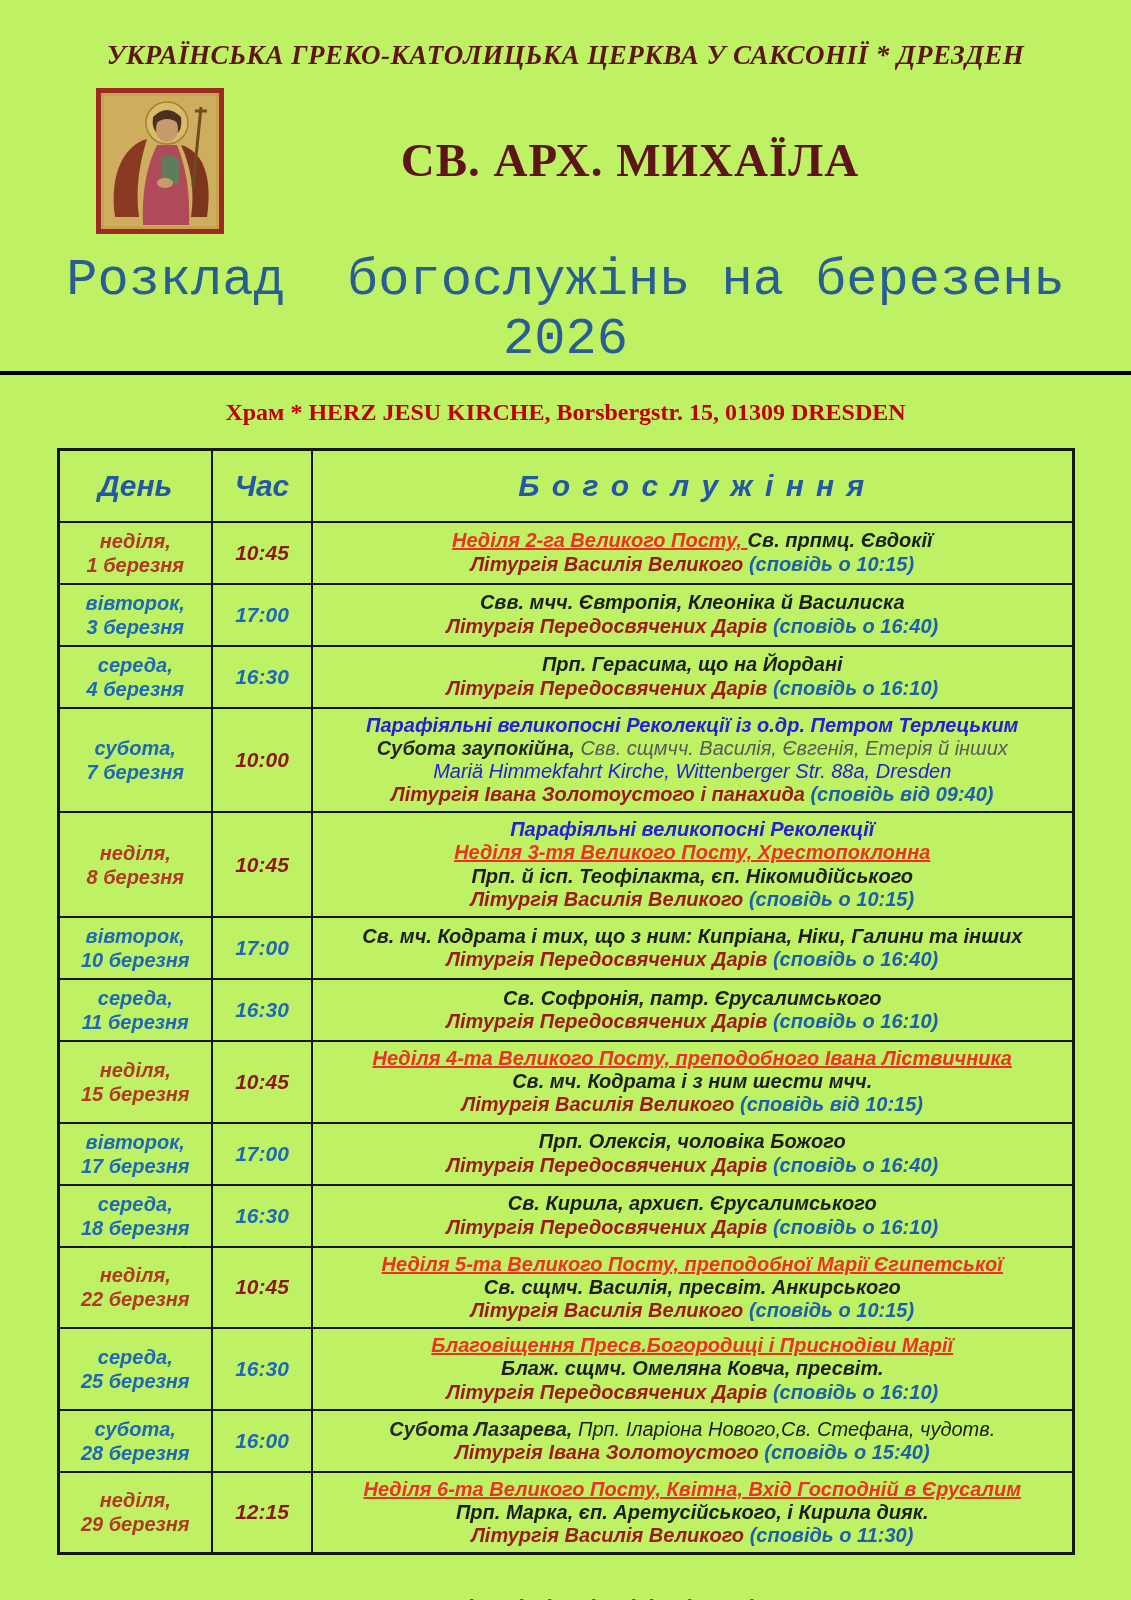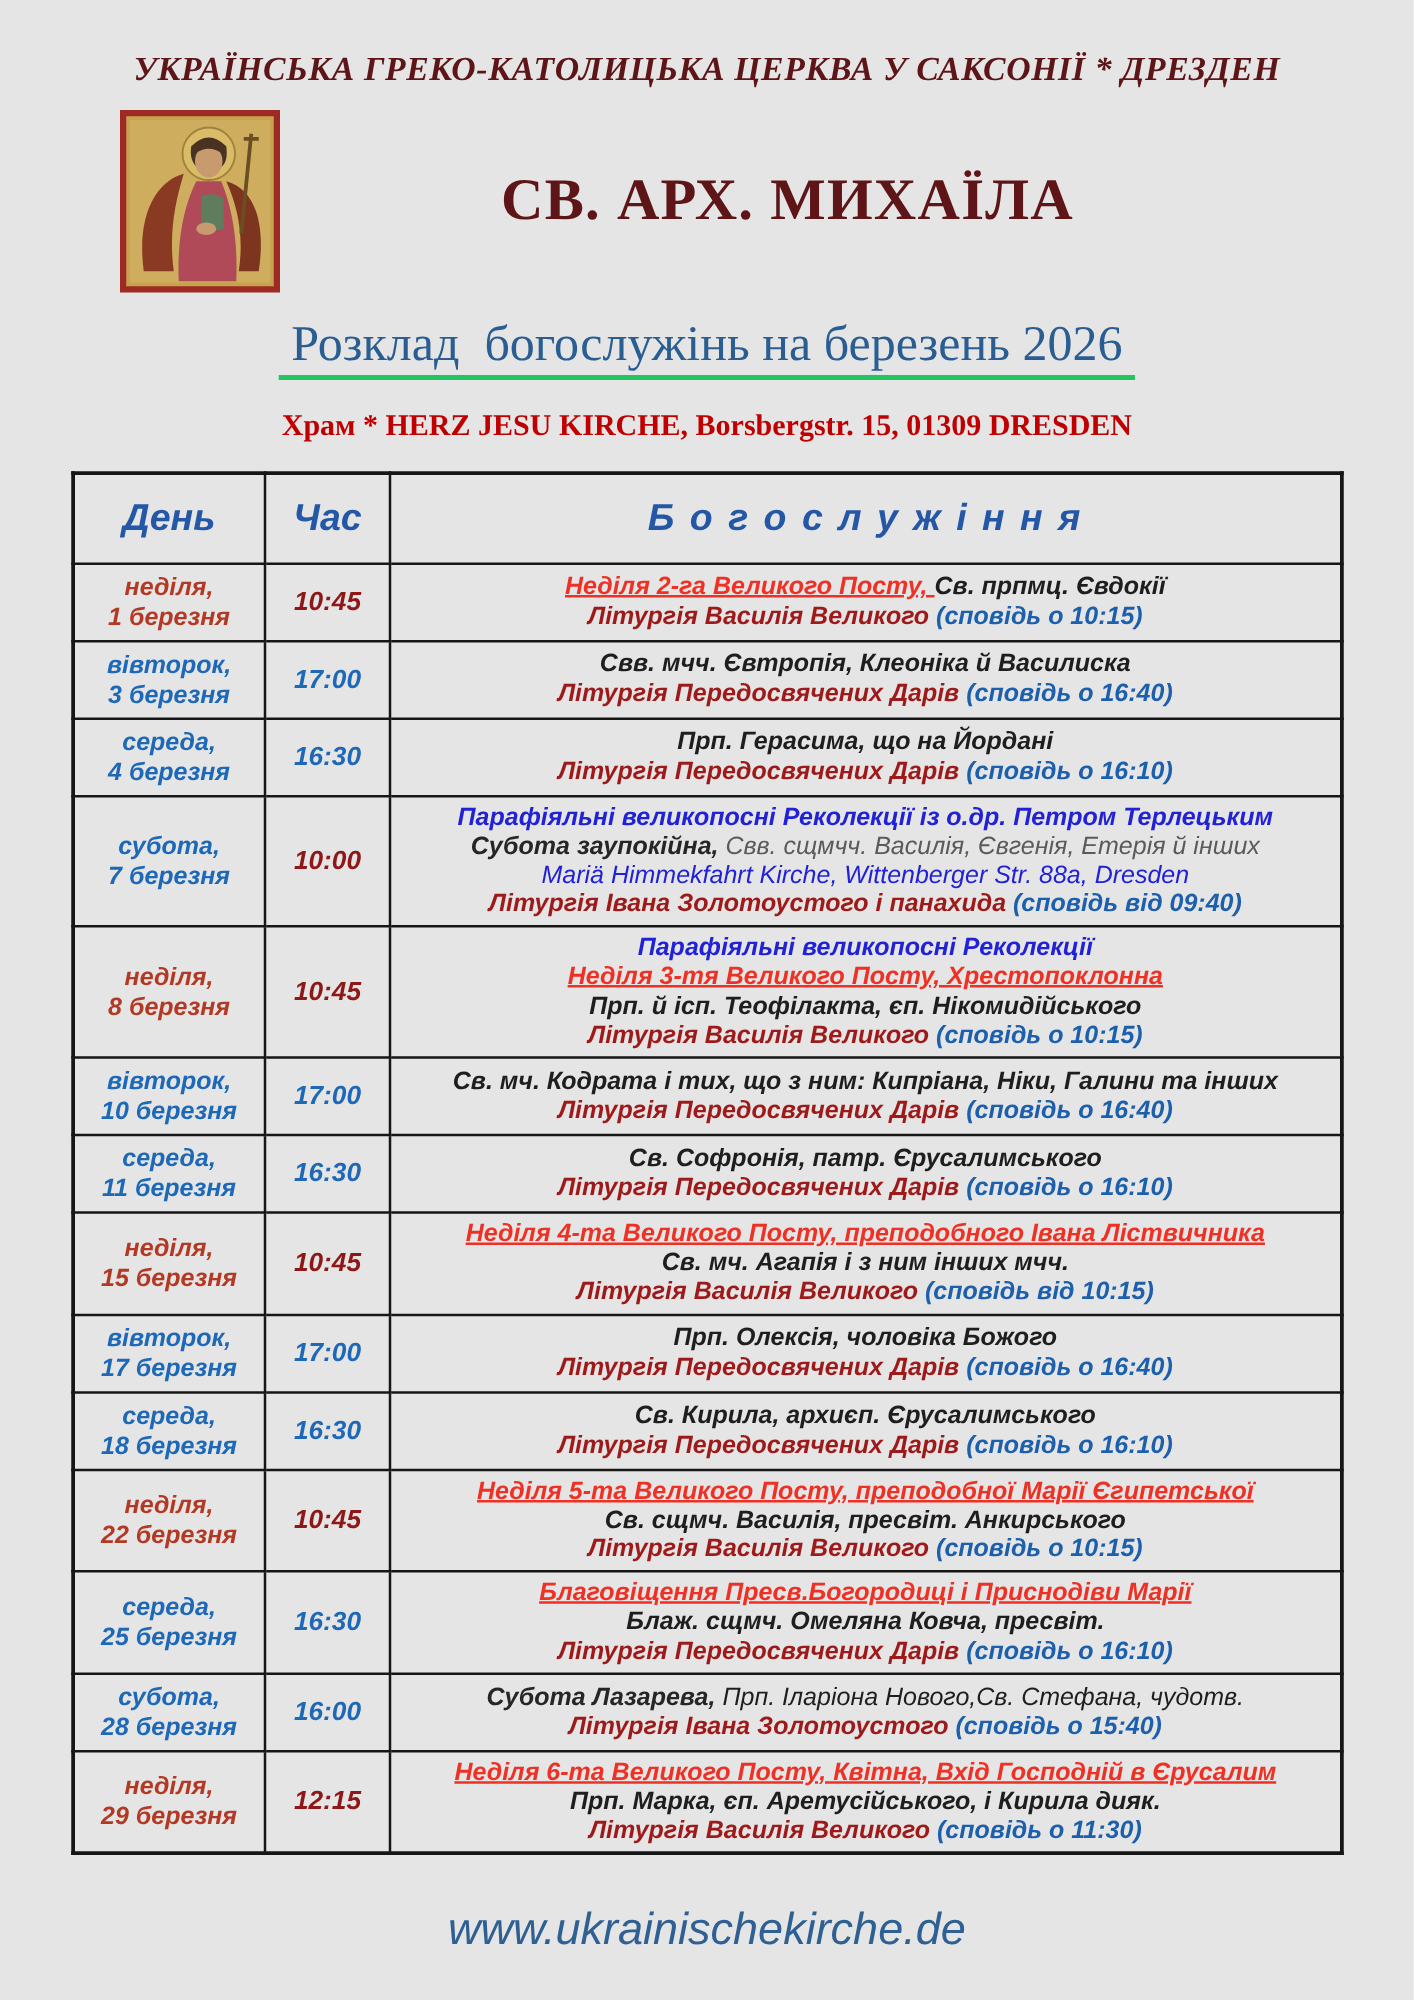--- a/index.html
+++ b/index.html
@@ -1,20 +1,20 @@
 <!DOCTYPE html>
 <html><head>
 <meta charset="utf-8">
 <style>
   * { margin:0; padding:0; box-sizing:border-box; }
   body { background:#ffffff; }
   .page {
     position:relative;
     width:1131px; height:1600px;
-    background:#e5e5e5;
+    background:#bef264;
     overflow:hidden;
     font-family:"Liberation Sans", sans-serif;
     padding-top:40px;
   }
   .top-line {
     text-align:center;
     font-family:"Liberation Serif", serif;
     font-style:italic; font-weight:bold;
     font-size:27px; color:#5E1518; letter-spacing:0.5px;
   }
@@ -25,23 +25,23 @@
   .icon-frame { width:130px; height:148px; flex:0 0 auto; }
   .titles {
     flex:1; text-align:center;
     font-family:"Liberation Serif", serif;
     font-weight:bold; color:#5E1518;
     font-size:47px; line-height:1.6; letter-spacing:1px;
   }
   .subtitle-wrap { text-align:center; margin-top:16px; }
   .subtitle {
     display:inline-block;
-    font-family:Liberation Serif, serif;
-    font-size:40px; color:#2A5E93;
-    border-bottom:4px solid #22c55e;
+    font-family:Liberation Mono, monospace;
+    font-size:52px; color:#2A5E93;
+    border-bottom:4px solid #000000;
     padding:0 10px 2px; white-space:pre-wrap;
   }
   .address {
     text-align:center; margin-top:24px;
     font-family:"Liberation Serif", serif;
     font-weight:bold; font-size:24px; color:#C00000;
   }
   table.schedule {
     width:1018px; margin:22px auto 0;
     border-collapse:collapse;
@@ -215,21 +215,21 @@
           </td>
         </tr>
         <tr>
           <td class="day-cell day-sunday">
             <div>неділя,</div>
             <div>15 березня</div>
           </td>
           <td class="time-cell time-sunday">10:45</td>
           <td class="service-cell">
             <div class="service-line"><span class="seg-feast">Неділя 4-та Великого Посту, преподобного Івана Ліствичника</span></div>
-            <div class="service-line"><span class="seg-saint">Св. мч. Агапія і з ним інших мчч.</span></div>
+            <div class="service-line"><span class="seg-saint">Св. мч. Кодрата і з ним шести мчч.</span></div>
             <div class="service-line"><span class="seg-liturgy">Літургія Василія Великого </span><span class="seg-conf">(сповідь від 10:15)</span></div>
           </td>
         </tr>
         <tr>
           <td class="day-cell day-weekday">
             <div>вівторок,</div>
             <div>17 березня</div>
           </td>
           <td class="time-cell time-weekday">17:00</td>
           <td class="service-cell">

